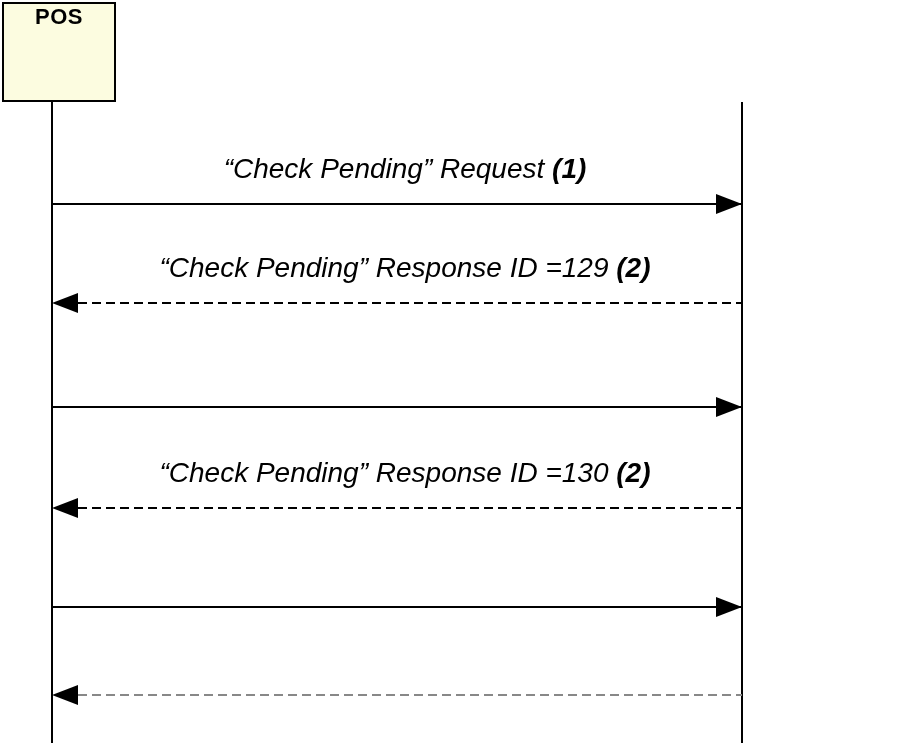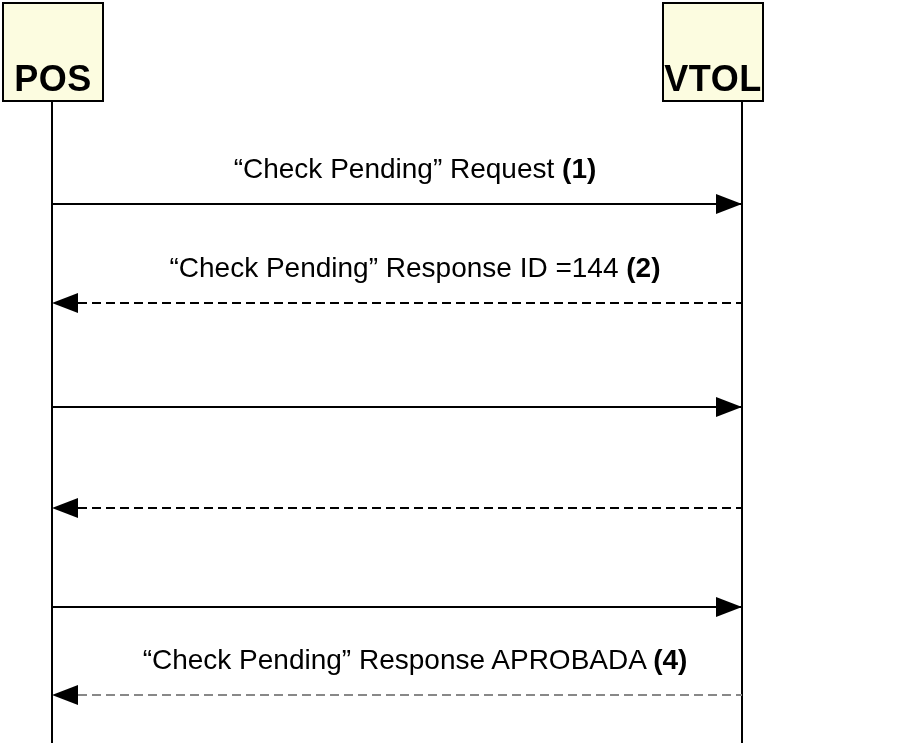--- a/index.html
+++ b/index.html
@@ -1,33 +1,33 @@
 <!DOCTYPE html>
 <html style="--actor-fill: #FCFCE0; --actor-border: #000000; --line: #000000; --faded: #888888;"><head>
 <meta charset="utf-8">
 <style>
   html,body{margin:0;padding:0;background:#fff;}
   .stage{
     position:relative;width:900px;height:743px;background:#ffffff;overflow:hidden;
     font-family:"Liberation Sans",sans-serif;color:#000;
   }
   .actor{
-    position:absolute;top:2px;width:102px;height:100px;box-sizing:border-box;
+    position:absolute;top:2px;width:114px;height:100px;box-sizing:border-box;
     background:var(--actor-fill,#FCFCE0);border:2px solid var(--actor-border,#000);
-    display:flex;align-items:flex-end;justify-content:center;
-    font-weight:bold;font-size:36px;letter-spacing:0.5px;
+    display:flex;align-items:flex-start;justify-content:center;
+    font-weight:bold;font-size:22px;letter-spacing:0.5px;
   }
   .actor-pos{left:2px;}
   .actor-vtol{left:662px;}
   .lifeline{position:absolute;top:102px;width:2px;height:641px;background:#000;}
   .lifeline-pos{left:51px;}
   .lifeline-vtol{left:741px;}
   .msg-label{
-    position:absolute;left:18px;width:794px;text-align:center;
-    font-size:28px;line-height:34px;white-space:pre;
+    position:absolute;left:8px;width:794px;text-align:center;
+    font-size:28px;line-height:34px;white-space:pre;font-style:italic;
   }
   .msg-label b{font-weight:bold;}
   .arrow{position:absolute;left:52px;width:690px;height:20px;}
   .arrow .line{position:absolute;left:0;right:0;top:9px;height:2px;background:var(--line,#000);}
   .arrow.dashed .line{
     left:26px;background:transparent;
     background-image:repeating-linear-gradient(90deg,var(--line,#000) 0,var(--line,#000) 9px,transparent 9px,transparent 14px);
   }
   .arrow.faded .line{
     background-image:repeating-linear-gradient(90deg,var(--faded,#888) 0,var(--faded,#888) 9px,transparent 9px,transparent 14px);
@@ -44,53 +44,50 @@
   }
 </style>
 </head>
 <body>
 
 <div class="stage">
 
   <div class="actor actor-pos">
     <span>POS</span>
   </div>
-  <div class="actor actor-vtol">
-    <span>VTOL</span>
-  </div>
 
   <div class="lifeline lifeline-pos"></div>
   <div class="lifeline lifeline-vtol"></div>
 
   <div class="msg-label" style="top:152px"><span>“Check Pending” Request </span><b>(1)</b></div>
   <div class="arrow solid" style="top:194px">
     <div class="line"></div>
     <div class="head-r"></div>
   </div>
 
-  <div class="msg-label" style="top:251px"><span>“Check Pending” Response ID =144 </span><b>(2)</b></div>
+  <div class="msg-label" style="top:251px"><span>“Check Pending” Response ID =129 </span><b>(2)</b></div>
   <div class="arrow dashed" style="top:293px">
     <div class="line"></div>
     <div class="head-l"></div>
   </div>
 
   <div class="arrow solid" style="top:397px">
     <div class="line"></div>
     <div class="head-r"></div>
   </div>
 
+  <div class="msg-label" style="top:456px"><span>“Check Pending” Response ID =130 </span><b>(2)</b></div>
   <div class="arrow dashed" style="top:498px">
     <div class="line"></div>
     <div class="head-l"></div>
   </div>
 
   <div class="arrow solid" style="top:597px">
     <div class="line"></div>
     <div class="head-r"></div>
   </div>
 
-  <div class="msg-label" style="top:643px"><span>“Check Pending” Response APROBADA </span><b>(4)</b></div>
   <div class="arrow dashed faded" style="top:685px">
     <div class="line"></div>
     <div class="head-l"></div>
   </div>
 
 </div>
 
 </body></html>

